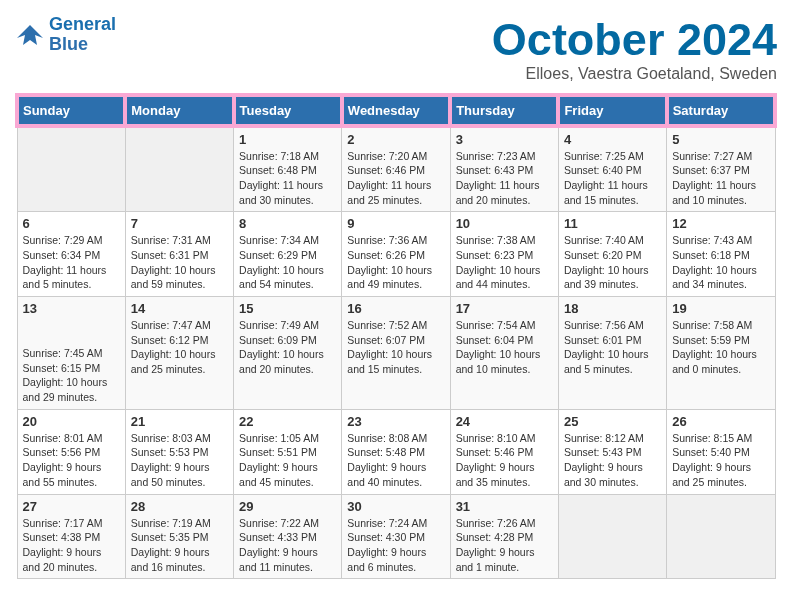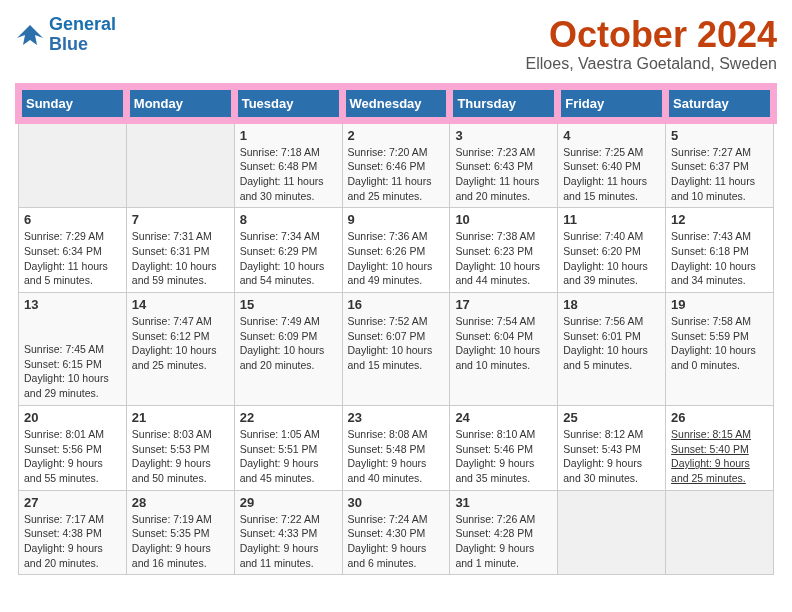--- a/index.html
+++ b/index.html
@@ -31,43 +31,43 @@
       color: #1a6faf;
     }
     .logo-bird {
       width: 30px;
       height: 30px;
     }
     .title-block {
       text-align: right;
     }
     .month-title {
-      font-size: 36px;
+      font-size: 45px;
       font-weight: bold;
-      color: #c2410c;
+      color: #0369a1;
       line-height: 1.1;
       text-align: right;
     }
     .subtitle {
       font-size: 16px;
       color: #555;
       padding-left: 32px;
     }
     table {
       width: 100%;
       border-collapse: collapse;
       table-layout: fixed;
     }
     thead tr th {
       background-color: #2c6fad;
       color: #fff;
       padding: 6px 4px;
       font-size: 13px;
       text-align: left;
-      border: 7px solid #f9a8d4;
+      border: 4px solid #f9a8d4;
     }
     tbody tr td {
       vertical-align: top;
       border: 1px solid #ccc;
       padding: 4px 5px;
       height: 80px;
       font-size: 10.5px;
       color: #333;
       background: #fff;
     }
@@ -300,21 +300,21 @@
         </td>
         <td>
           <span class="day-num">25</span>
           <div class="day-info" style="white-space: pre-line;">Sunrise: 8:12 AM
 Sunset: 5:43 PM
 Daylight: 9 hours
 and 30 minutes.</div>
         </td>
         <td>
           <span class="day-num">26</span>
-          <div class="day-info" style="white-space: pre-line; text-decoration: underline;">Sunrise: 8:15 AM
+          <div class="day-info" style="white-space: pre-line;">Sunrise: 8:15 AM
 Sunset: 5:40 PM
 Daylight: 9 hours
 and 25 minutes.</div>
         </td>
       </tr>
       <tr>
         <td>
           <span class="day-num">27</span>
           <div class="day-info" style="white-space: pre-line;">Sunrise: 7:17 AM
 Sunset: 4:38 PM

